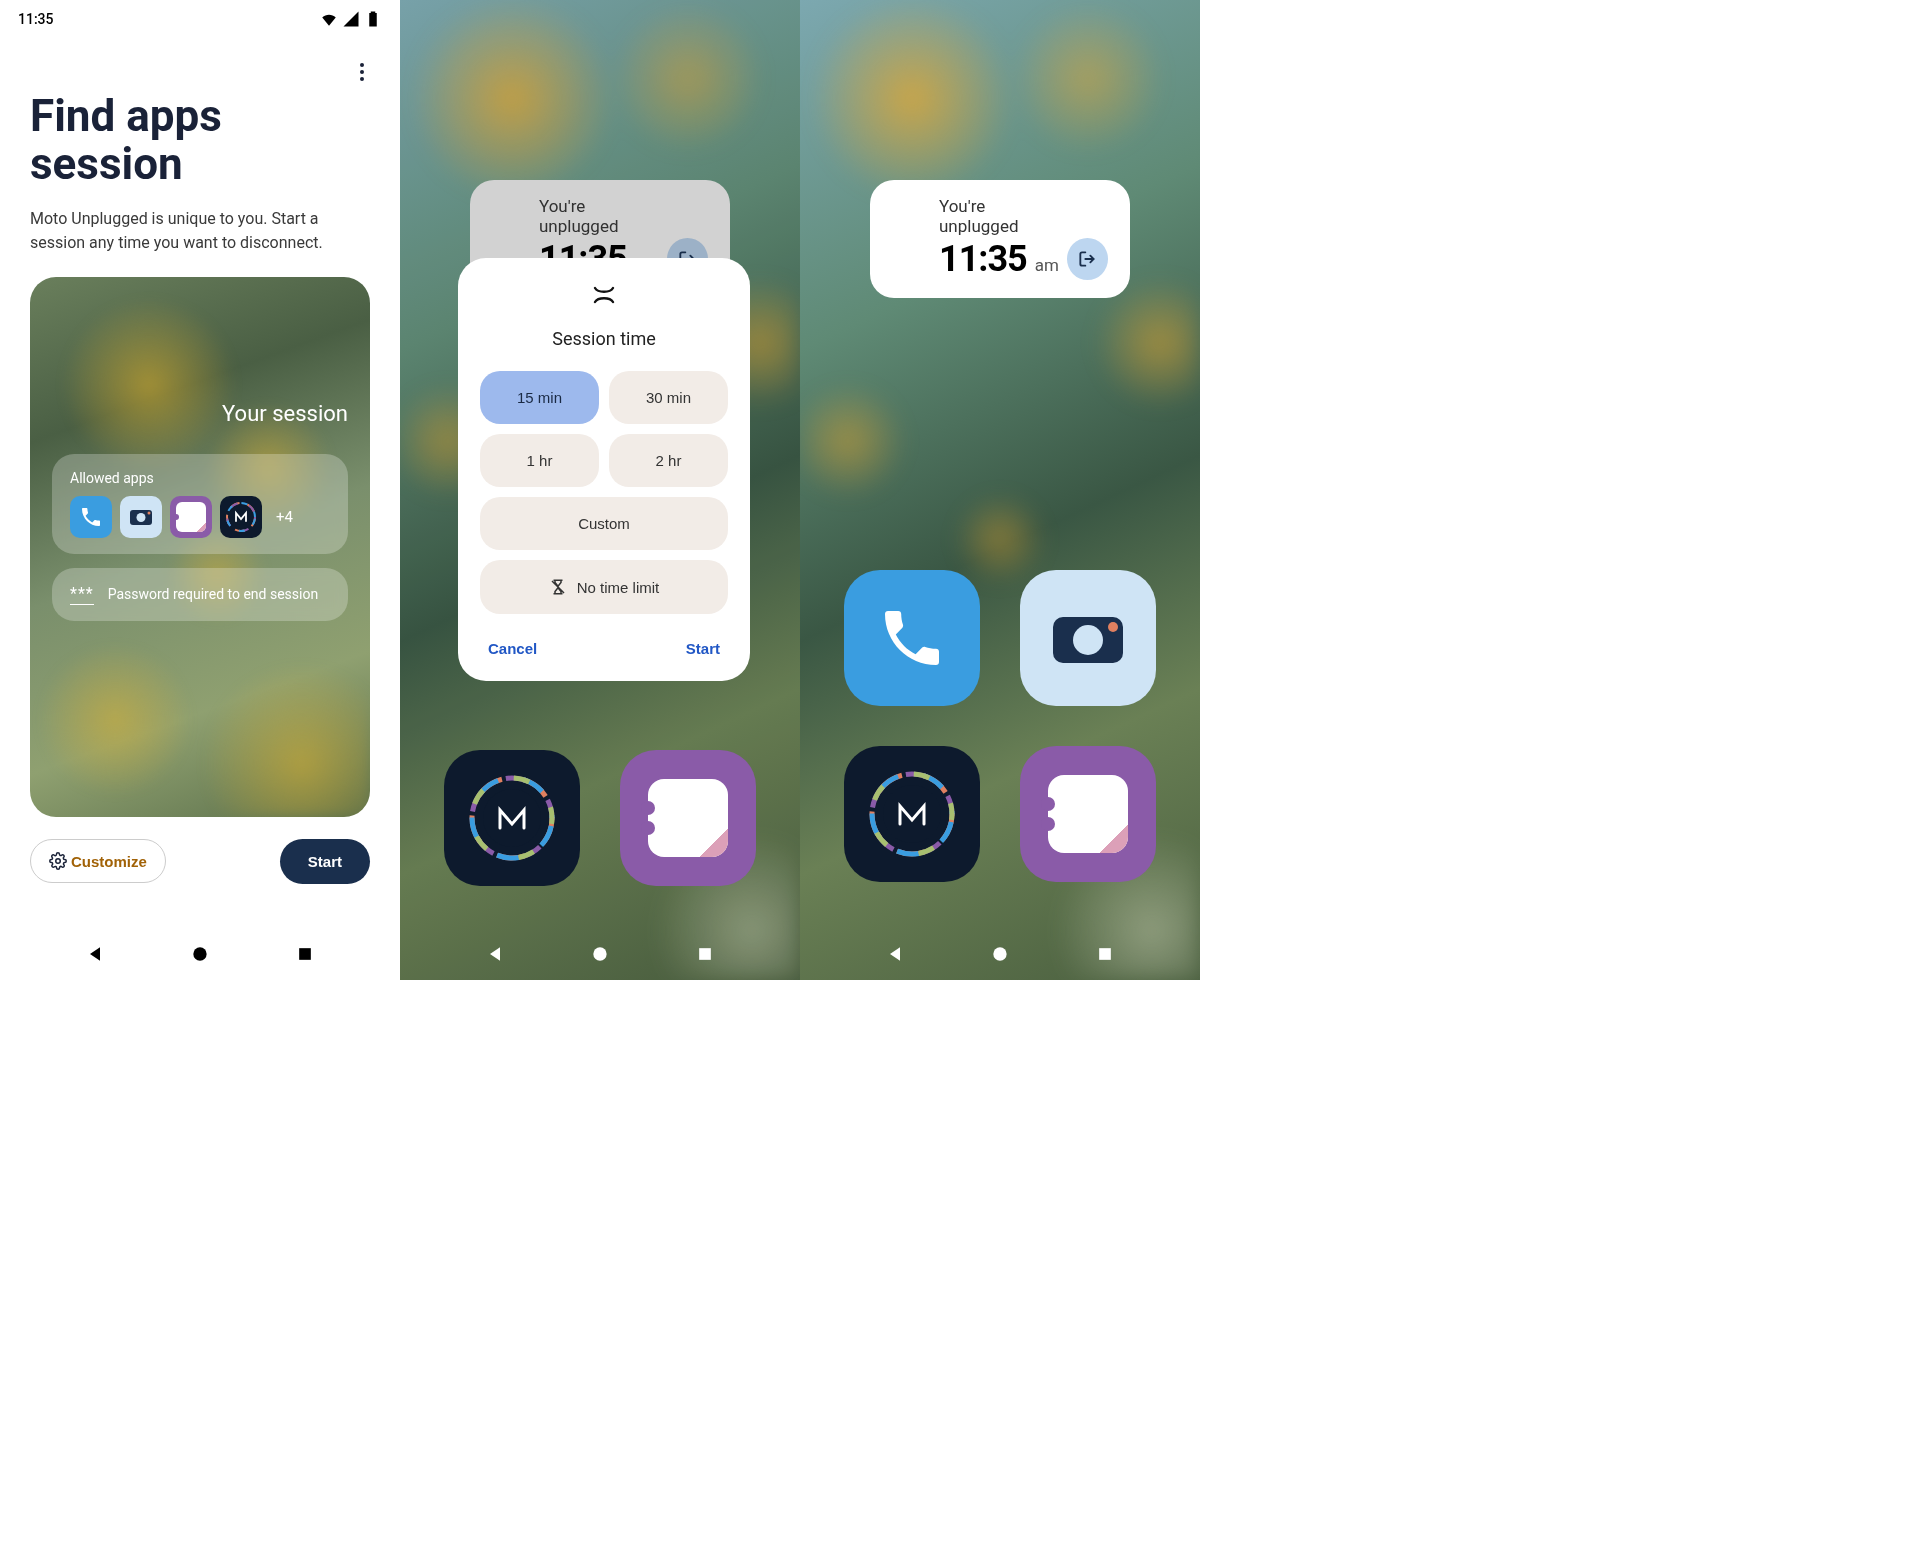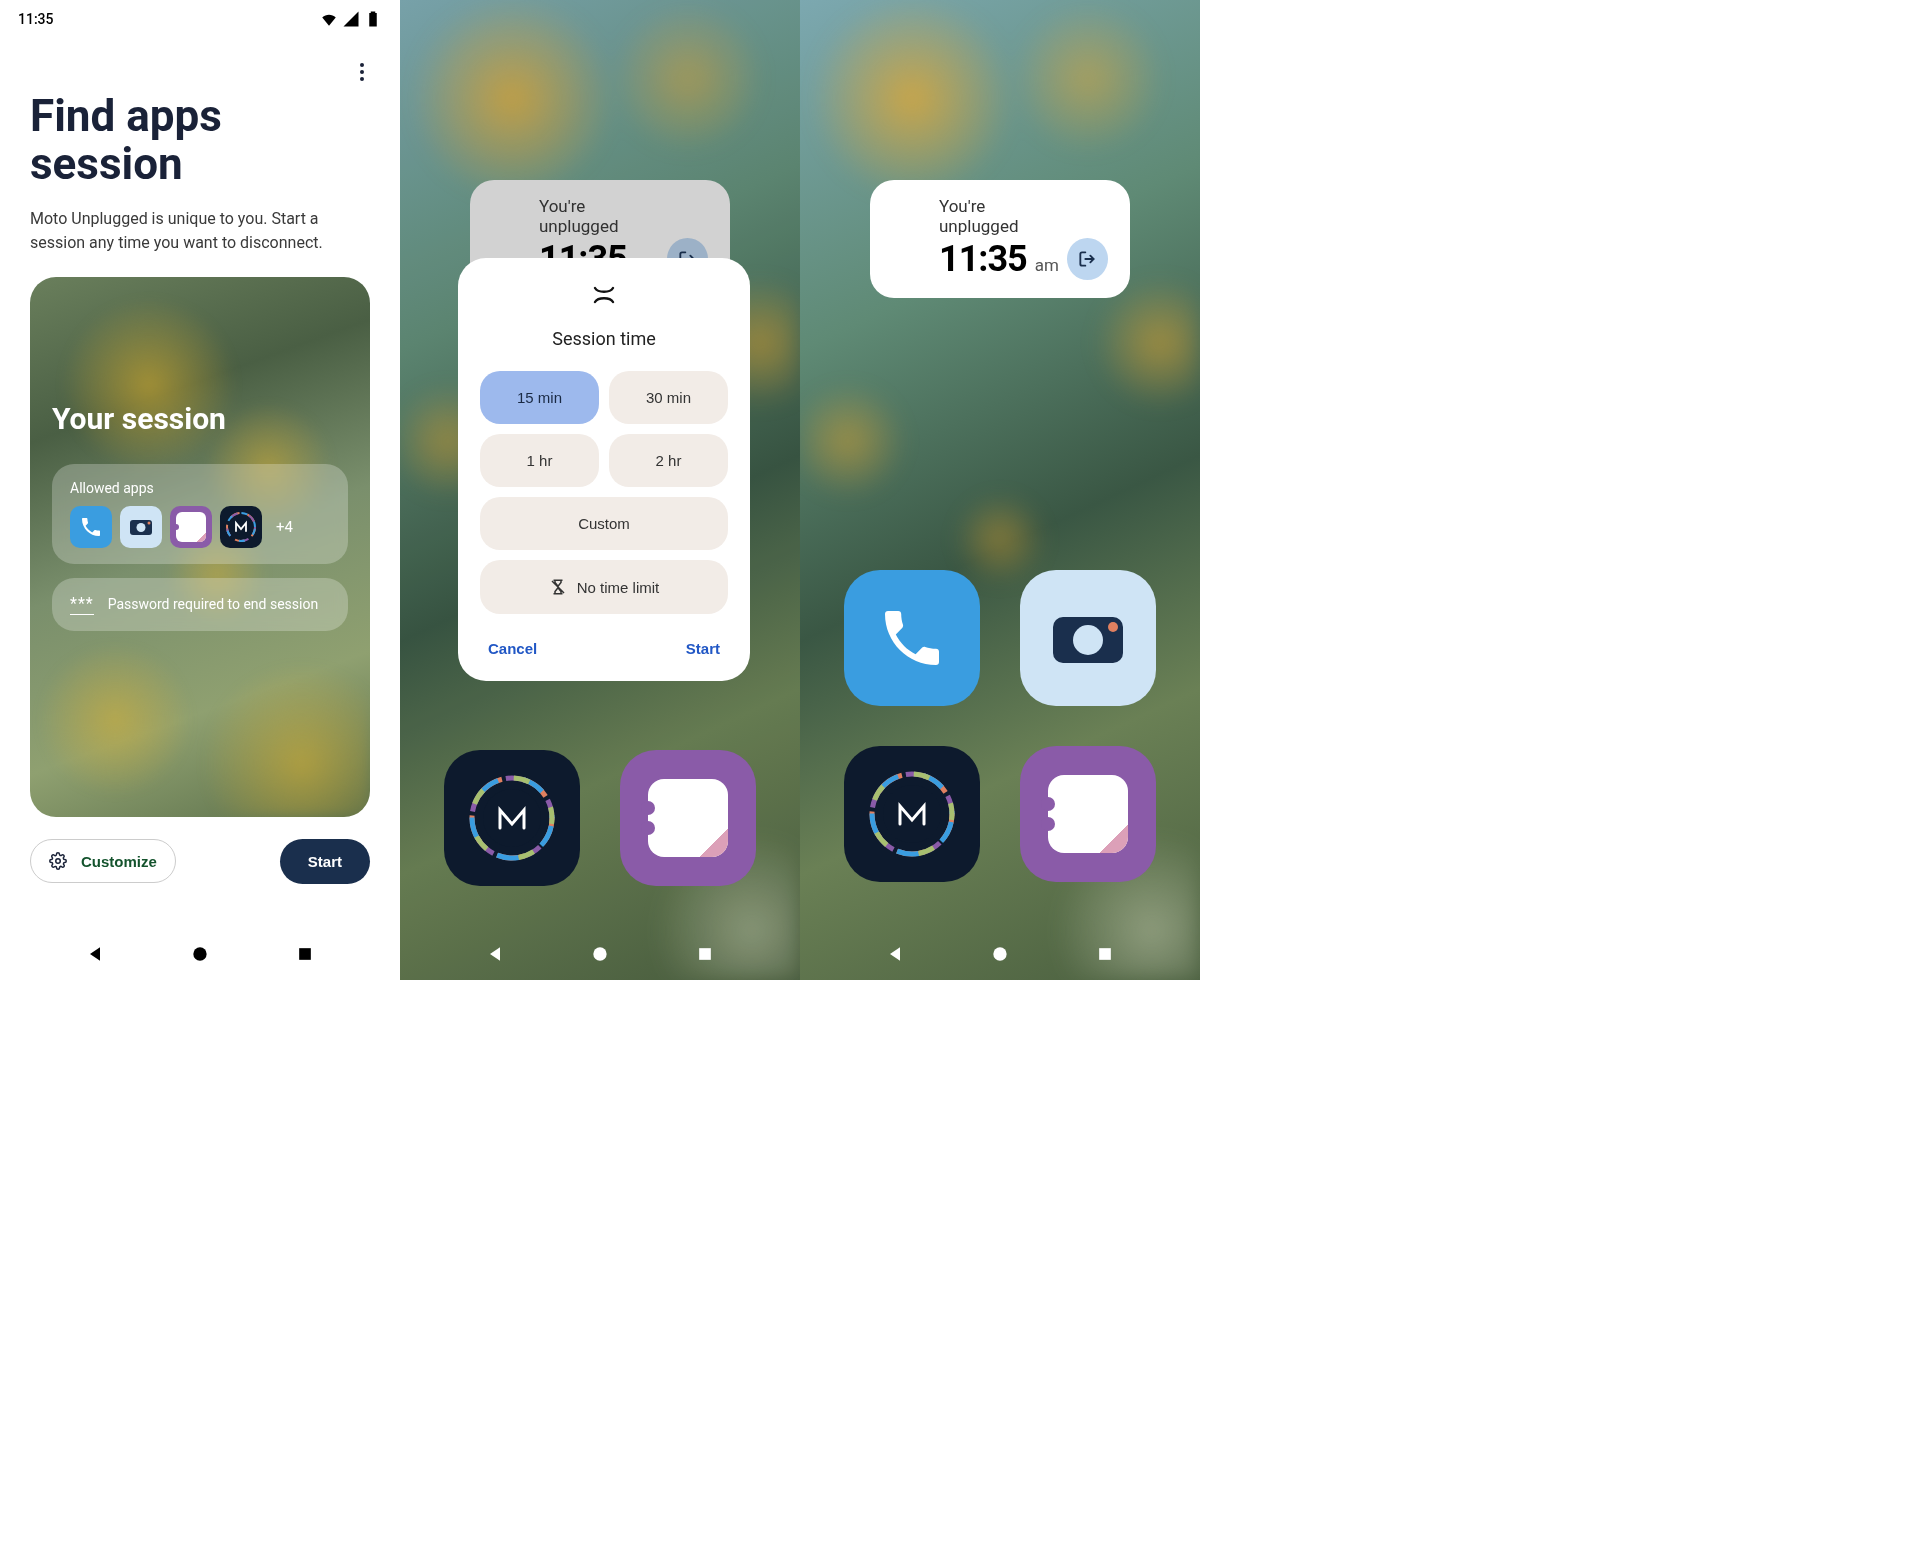--- a/index.html
+++ b/index.html
@@ -50,41 +50,41 @@
       inset: 0;
       background: radial-gradient(circle at 35% 20%, rgba(230,180,40,0.55) 0%, transparent 18%),
                   radial-gradient(circle at 70% 35%, rgba(230,180,40,0.45) 0%, transparent 15%),
                   radial-gradient(circle at 80% 90%, rgba(230,180,40,0.5) 0%, transparent 18%),
                   radial-gradient(circle at 25% 82%, rgba(230,180,40,0.45) 0%, transparent 15%),
                   radial-gradient(circle at 55% 55%, rgba(230,180,40,0.4) 0%, transparent 14%);
       filter: blur(6px);
     }
     .session-card > * { position: relative; z-index: 1; }
     .session-card .flex-top { height: 96px; }
-    .session-title { color: #fff; font-size: 30px; font-weight: 700; text-align: left; }
+    .session-title { color: #fff; font-size: 22px; font-weight: 400; text-align: right; }
     .allowed-box, .password-box {
       background: rgba(255,255,255,0.25);
       border-radius: 22px;
       padding: 16px 18px;
       backdrop-filter: blur(6px);
       margin-top: 28px;
     }
     .allowed-label { color: #fff; font-size: 14px; margin-bottom: 10px; }
     .app-icons { display: flex; gap: 8px; align-items: center; }
     .app-icon { width: 42px; height: 42px; border-radius: 10px; display: flex; align-items: center; justify-content: center; flex-shrink: 0; }
     .app-icon.phone { background: #3a9de0; }
     .app-icon.camera { background: #cfe4f5; }
     .app-icon.ticket { background: #8a5ba8; }
     .app-icon.moto { background: #0d1a2d; }
     .plus-count { color: #fff; font-size: 15px; margin-left: 6px; }
     .password-box { display: flex; align-items: center; gap: 14px; margin-top: 14px; }
     .asterisk { color: #fff; font-size: 16px; letter-spacing: 1px; border-bottom: 1.5px solid #fff; padding-bottom: 1px; }
     .password-text { color: #fff; font-size: 14px; line-height: 1.35; }
     .bottom-btns { display: flex; justify-content: space-between; align-items: center; padding: 22px 30px 0; }
-    .btn-customize { display: flex; align-items: center; gap: 14px; border: 1.5px solid #ccc; background: #fff; padding: 12px 18px; border-radius: 26px; font-size: 15px; font-weight: 600; color: #14532d; cursor: pointer; }
+    .btn-customize { display: flex; align-items: center; gap: 4px; border: 1.5px solid #ccc; background: #fff; padding: 12px 18px; border-radius: 26px; font-size: 15px; font-weight: 600; color: #a16207; cursor: pointer; }
     .btn-start { background: #1a2f4d; color: #fff; border: none; padding: 14px 28px; border-radius: 26px; font-size: 15px; font-weight: 600; cursor: pointer; }
     .nav-bar { position: absolute; bottom: 0; left: 0; right: 0; height: 52px; display: flex; justify-content: space-evenly; align-items: center; }
     .nav-bar.dark svg { fill: #000; }
     .nav-bar.light svg { fill: #fff; }
     .nav-bar svg { width: 20px; height: 20px; }
 
     
     .wallpaper {
       position: absolute;
       inset: 0;

